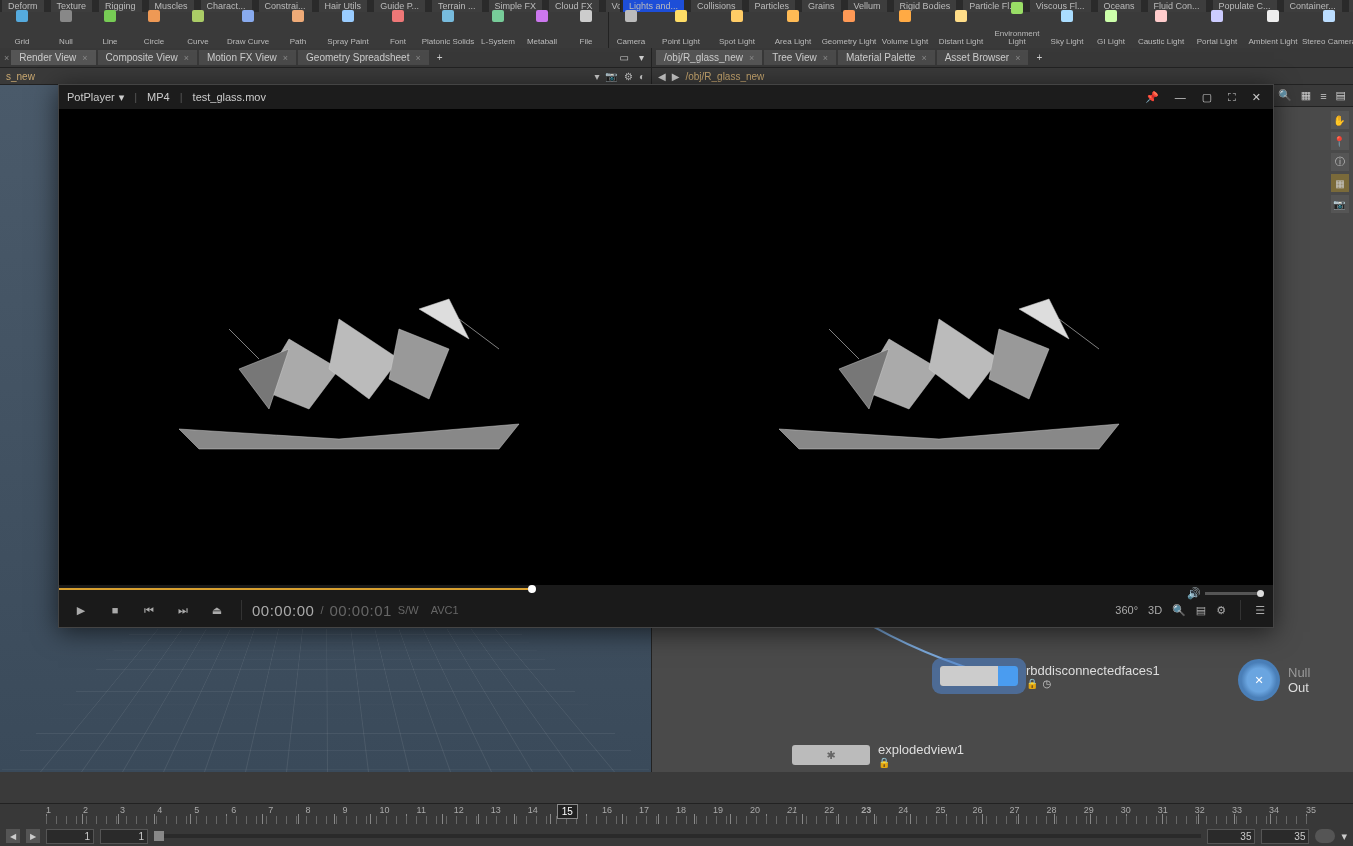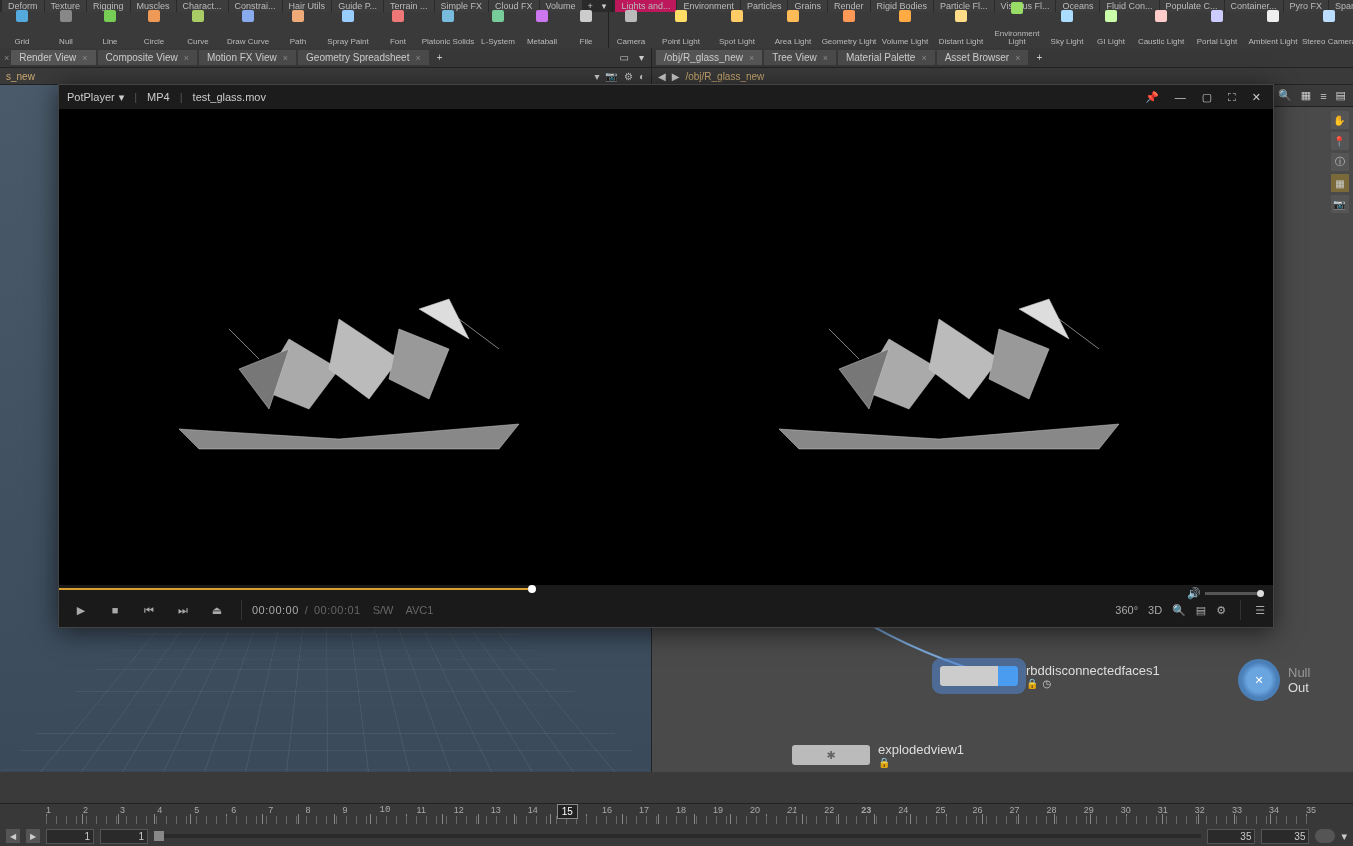--- a/index.html
+++ b/index.html
@@ -1,21 +1,21 @@
 <!DOCTYPE html>
 <html><head>
 <meta charset="utf-8">
 <style>
 * { margin:0; padding:0; box-sizing:border-box; font-family:Arial,sans-serif; }
 body { background:#3a3a3a; color:#ccc; font-size:11px; width:1353px; height:846px; overflow:hidden; position:relative; }
 
 
-.shelf-tabs { display:flex; gap:1px; background:#2a2a2a; height:12px; align-items:center; padding:0 2px; font-size:9px; }
+.shelf-tabs { display:flex; gap:7px; background:#2a2a2a; height:12px; align-items:center; padding:0 2px; font-size:9px; }
 .shelf-tabs .tab { background:#3d3d3d; color:#bbb; padding:1px 6px; cursor:pointer; white-space:nowrap; }
-.shelf-tabs .tab.active { background:#be185d; }
+.shelf-tabs .tab.active { background:#1d4ed8; }
 .shelf-tabs .spacer { flex:1; }
 .shelf-tabs .ctl { padding:0 4px; cursor:pointer; }
 
 .shelf-tools { display:flex; gap:0; background:#3a3a3a; height:36px; align-items:flex-end; padding:2px 0; }
 .tool { display:flex; flex-direction:column; align-items:center; justify-content:flex-end; width:44px; height:34px; cursor:pointer; font-size:9px; color:#bbb; gap:14px; }
 .tool.wide { width:56px; }
 .tool .ico { width:16px; height:16px; display:flex; align-items:center; justify-content:center; }
 .tool .lbl { font-size:8px; text-align:center; line-height:8px; }
 
 .row { display:flex; }
@@ -85,21 +85,21 @@
 .glass svg { width:100%; height:100%; }
 .player-seek { height:8px; background:#1a1a1a; position:relative; }
 .player-seek .prog { position:absolute; left:0; top:3px; height:2px; background:#d8a030; }
 .player-seek .dot { position:absolute; top:0; width:8px; height:8px; border-radius:50%; background:#fff; }
 .player-seek .vol { position:absolute; right:12px; top:2px; display:flex; align-items:center; gap:4px; }
 .player-seek .vol .bar { width:56px; height:3px; background:#555; position:relative; }
 .player-seek .vol .bar::after { content:''; position:absolute; right:-3px; top:-2px; width:7px; height:7px; border-radius:50%; background:#ddd; }
 .player-ctl { height:34px; background:#1a1a1a; display:flex; align-items:center; padding:0 8px; gap:6px; font-size:11px; color:#aaa; }
 .player-ctl .btn { width:28px; height:24px; display:flex; align-items:center; justify-content:center; cursor:pointer; }
 .player-ctl .sep { width:1px; height:20px; background:#333; margin:0 4px; }
-.player-ctl .time { font-size:11px; letter-spacing:.5px; }
+.player-ctl .time { font-size:15px; letter-spacing:.5px; }
 .player-ctl .dim { color:#666; }
 .player-ctl .right { margin-left:auto; display:flex; align-items:center; gap:10px; }
 </style>
 </head>
 <body>
 
 <div class="row">
   <div class="left-col" style="width:620px">
     <div class="shelf-tabs">
       <span class="tab">Deform</span>
@@ -115,24 +115,24 @@
       <span class="tab">Cloud FX</span>
       <span class="tab">Volume</span>
       <span class="spacer"></span>
       <span class="ctl">+</span>
       <span class="ctl">▾</span>
     </div>
   </div>
   <div class="right-col">
     <div class="shelf-tabs">
       <span class="tab active">Lights and...</span>
-      <span class="tab">Environment</span>
+      <span class="tab">Collisions</span>
       <span class="tab">Particles</span>
       <span class="tab">Grains</span>
-      <span class="tab">Render</span>
+      <span class="tab">Vellum</span>
       <span class="tab">Rigid Bodies</span>
       <span class="tab">Particle Fl...</span>
       <span class="tab">Viscous Fl...</span>
       <span class="tab">Oceans</span>
       <span class="tab">Fluid Con...</span>
       <span class="tab">Populate C...</span>
       <span class="tab">Container...</span>
       <span class="tab">Pyro FX</span>
       <span class="tab">Sparse Pyr...</span>
 
@@ -488,21 +488,21 @@
     <div class="tickrow"></div>
   <span class="tnum" style="left: 46px;">1</span>
       <span class="tnum" style="left: 83.0588px;">2</span>
       <span class="tnum" style="left: 120.118px;">3</span>
       <span class="tnum" style="left: 157.176px;">4</span>
       <span class="tnum" style="left: 194.235px;">5</span>
       <span class="tnum" style="left: 231.294px;">6</span>
       <span class="tnum" style="left: 268.353px;">7</span>
       <span class="tnum" style="left: 305.412px;">8</span>
       <span class="tnum" style="left: 342.471px;">9</span>
-      <span class="tnum" style="left: 379.529px; font-family: Liberation Mono, monospace;">10</span>
+      <span class="tnum" style="left: 379.529px;">10</span>
       <span class="tnum" style="left: 416.588px;">11</span>
       <span class="tnum" style="left: 453.647px;">12</span>
       <span class="tnum" style="left: 490.706px;">13</span>
       <span class="tnum" style="left: 527.765px;">14</span>
       <span class="tnum" style="left: 564.824px;">15</span>
       <span class="tnum" style="left: 601.882px;">16</span>
       <span class="tnum" style="left: 638.941px;">17</span>
       <span class="tnum" style="left: 676px;">18</span>
       <span class="tnum" style="left: 713.059px;">19</span>
       <span class="tnum" style="left: 750.118px;">20</span>
@@ -597,21 +597,21 @@
   <div class="player-ctl">
     <span class="btn">▶</span>
     <span class="btn">■</span>
     <span class="btn">⏮</span>
     <span class="btn">⏭</span>
     <span class="btn">⏏</span>
     <span class="sep"></span>
     <span class="time">00:00:00</span>
     <span class="dim">/</span>
     <span class="time dim">00:00:01</span>
-    <span class="dim" style="margin-left:6px">S/W</span>
+    <span class="dim" style="">S/W</span>
     <span class="dim" style="margin-left:6px">AVC1</span>
     <div class="right">
       <span>360°</span>
       <span>3D</span>
       <span style="color:#d8a030">🔍</span>
       <span>▤</span>
       <span>⚙</span>
       <span class="sep"></span>
       <span>☰</span>
     </div>

